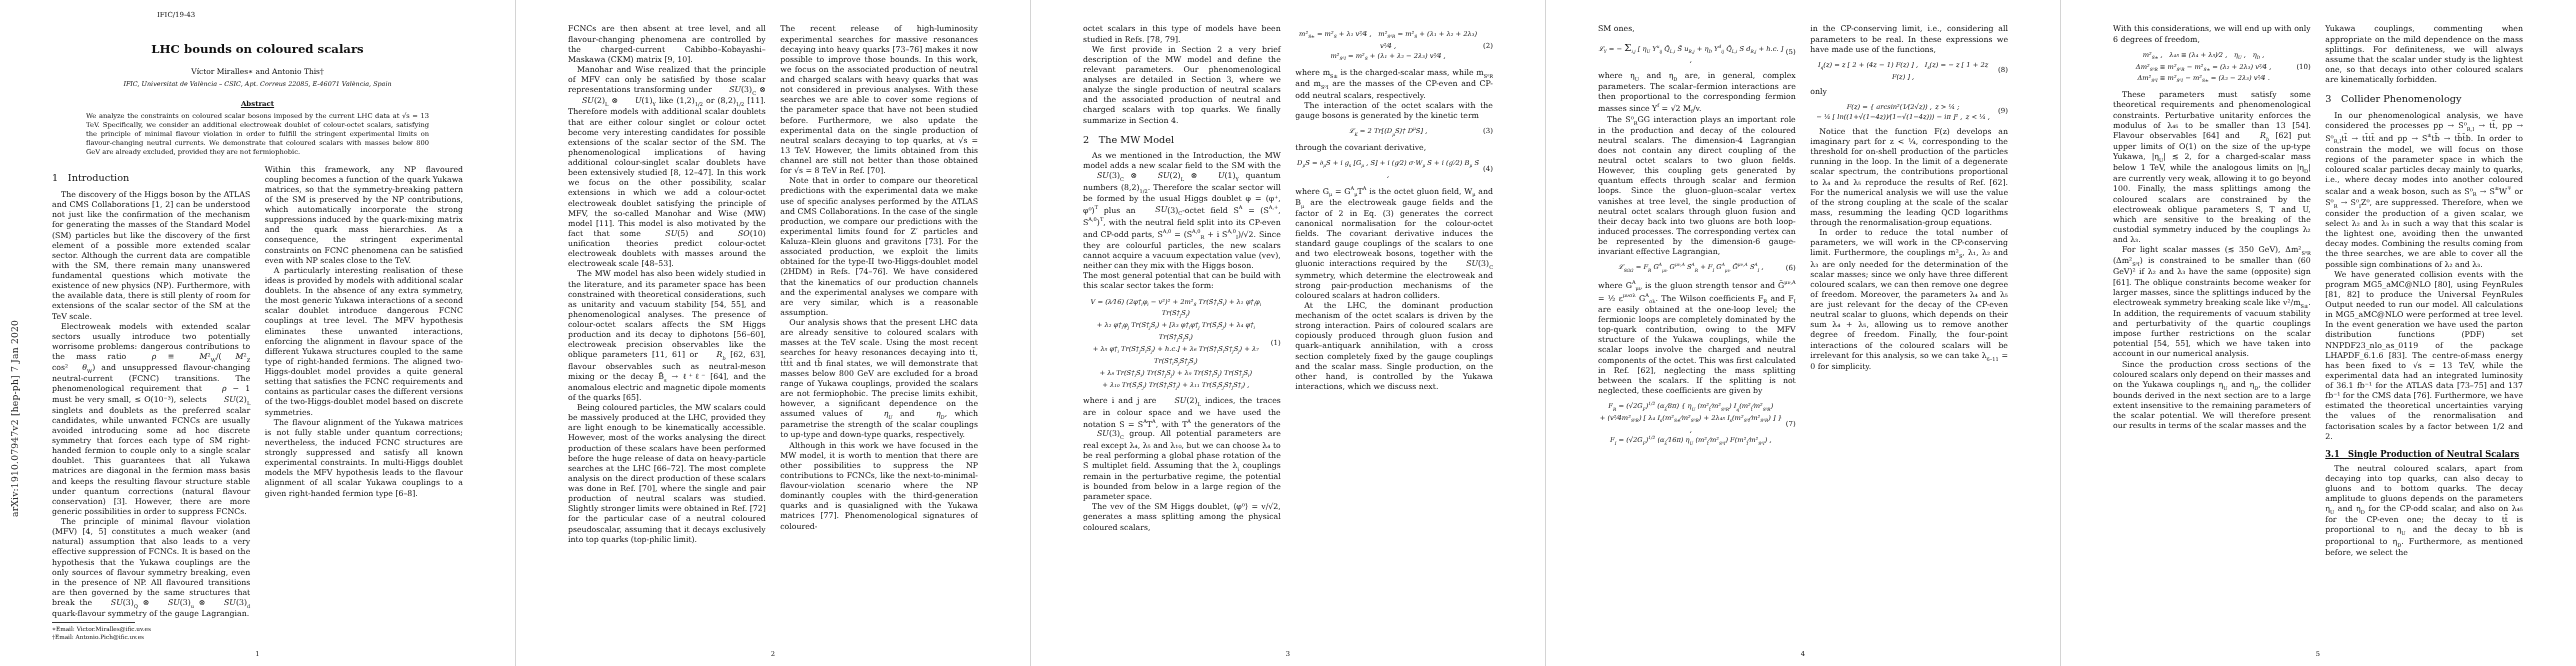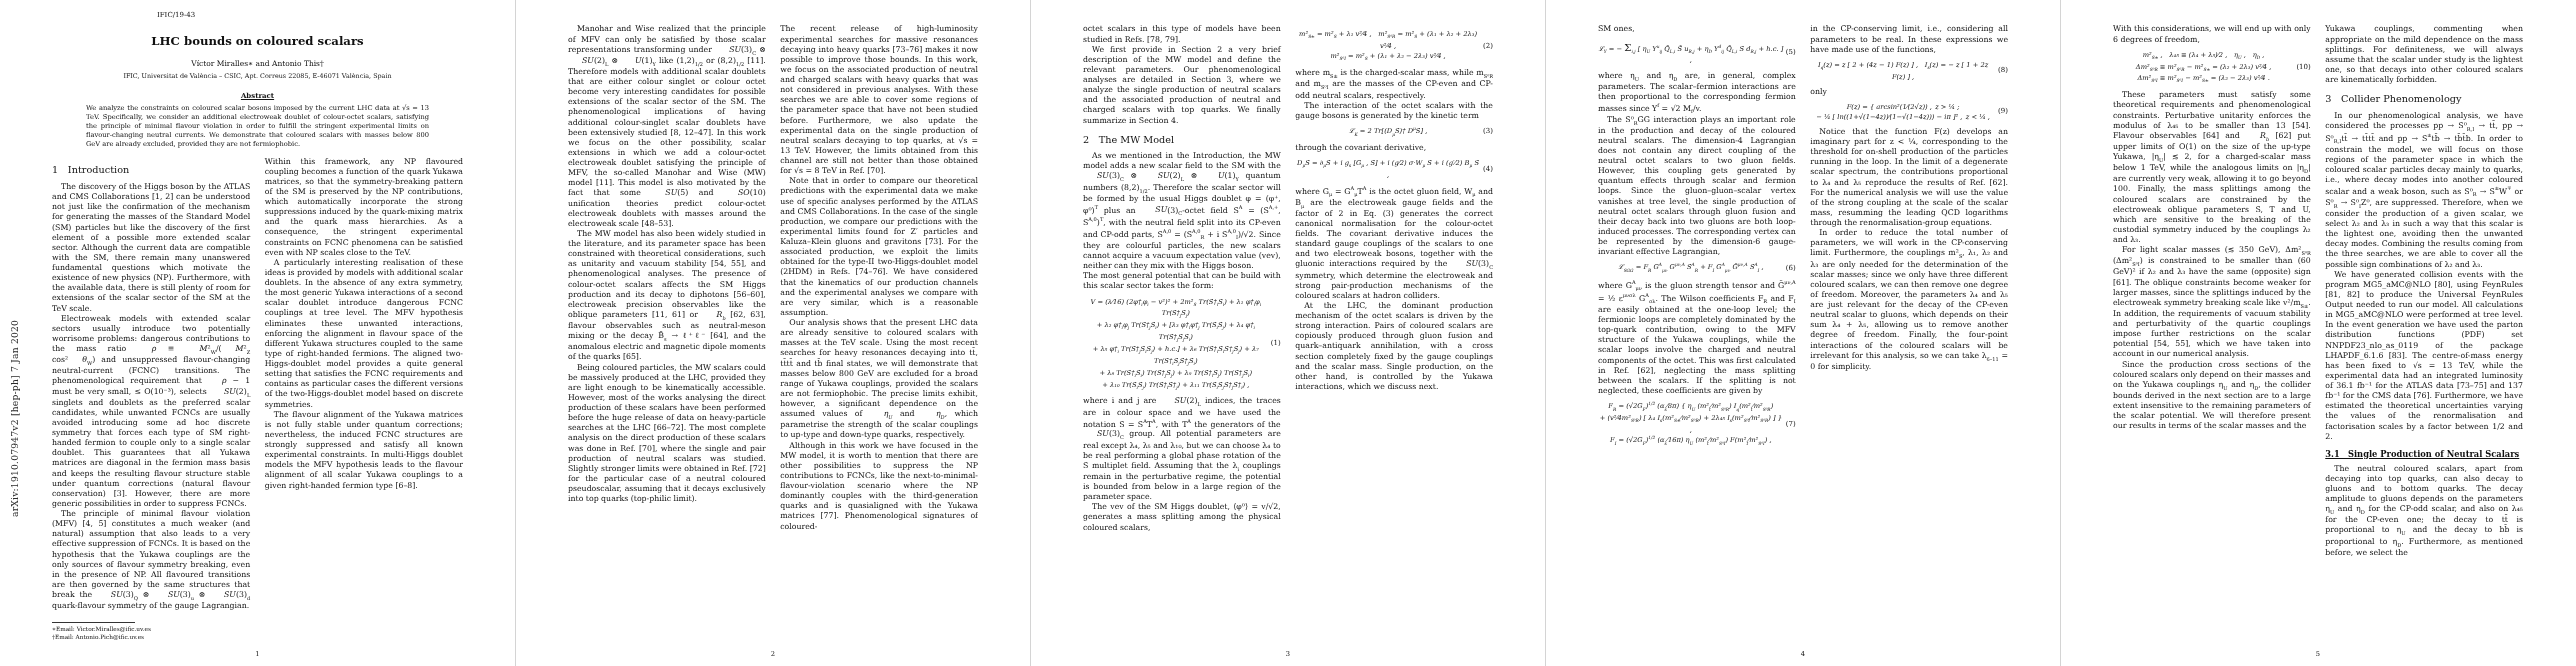--- a/index.html
+++ b/index.html
@@ -6,23 +6,23 @@
   #canvas{position:relative;width:2576px;height:667px;display:flex;overflow:hidden;
           font-family:"DejaVu Serif", serif;color:#111;}
   .page{position:relative;width:515px;height:667px;background:#ffffff;box-sizing:border-box;
         padding:16.7px 52px 25.6px 52px;display:flex;flex-direction:column;overflow:hidden;justify-content:flex-end;}
   .page + .page{border-left:0.6px solid #d4d4d4;}
   
   .arxiv-stamp{position:absolute;left:9px;top:517px;transform:rotate(-90deg);transform-origin:0 0;
                font-size:9.2px;color:#2b2b2b;white-space:nowrap;letter-spacing:0.2px;z-index:5;}
   
   .preprint{position:absolute;left:157px;top:11px;font-size:7px;}
-  .title{text-align:center;font-weight:bold;font-size:11.7px;margin-top:17px;}
+  .title{text-align:center;font-weight:bold;font-size:11.7px;margin-top:25px;}
   .authors{text-align:center;font-size:7.5px;margin-top:11px;}
-  .affil{text-align:center;font-size:6.4px;margin-top:3.9px;}
+  .affil{text-align:center;font-size:6.4px;font-style:italic;margin-top:3.9px;}
   .abslabel{text-align:center;font-weight:bold;font-size:7px;margin-top:11px;text-decoration:underline;}
   .abstract{margin:4.4px 34px 0 34px;font-size:6.7px;line-height:1.34;text-align:justify;}
   
   .cols{flex:1;display:flex;gap:14.5px;overflow:hidden;margin-top:7.8px;}
   .col{flex:1;min-width:0;font-size:7.8px;line-height:1.3;text-align:justify;}
   .col .p{text-indent:9px;}
   .col .pc{text-indent:0;}
   .col .h1{font-size:9.7px;font-weight:normal;text-align:left;text-indent:0;margin:7.8px 0 5px 0;}
   .col .h2{font-size:8.3px;font-weight:bold;text-align:left;text-indent:0;margin:6.7px 0 4.4px 0;text-decoration:underline;}
   .eq{display:flex;align-items:center;margin:5px 0;}
@@ -67,20 +67,21 @@
       <div class="fnrule"></div>
       <div>∗Email: Victor.Miralles@ific.uv.es</div>
       <div>†Email: Antonio.Pich@ific.uv.es</div>
     </div>
     <div class="pagenum">1</div>
   </div>
 
   <div class="page">
     <div class="cols">
       <div class="col">
+          <div class="pc">FCNCs are then absent at tree level, and all flavour-changing phenomena are controlled by the charged-current Cabibbo–Kobayashi–Maskawa (CKM) matrix [9, 10].</div>
           <div class="p">Manohar and Wise realized that the principle of MFV can only be satisfied by those scalar representations transforming under <i>SU</i>(3)<sub>C</sub> ⊗ <i>SU</i>(2)<sub>L</sub> ⊗ <i>U</i>(1)<sub>Y</sub> like (1,2)<sub>1/2</sub> or (8,2)<sub>1/2</sub> [11]. Therefore models with additional scalar doublets that are either colour singlet or colour octet become very interesting candidates for possible extensions of the scalar sector of the SM. The phenomenological implications of having additional colour-singlet scalar doublets have been extensively studied [8, 12–47]. In this work we focus on the other possibility, scalar extensions in which we add a colour-octet electroweak doublet satisfying the principle of MFV, the so-called Manohar and Wise (MW) model [11]. This model is also motivated by the fact that some <i>SU</i>(5) and <i>SO</i>(10) unification theories predict colour-octet electroweak doublets with masses around the electroweak scale [48–53].</div>
           <div class="p">The MW model has also been widely studied in the literature, and its parameter space has been constrained with theoretical considerations, such as unitarity and vacuum stability [54, 55], and phenomenological analyses. The presence of colour-octet scalars affects the SM Higgs production and its decay to diphotons [56–60], electroweak precision observables like the oblique parameters [11, 61] or <i>R<sub>b</sub></i> [62, 63], flavour observables such as neutral-meson mixing or the decay B̄<sub>s</sub> → ℓ⁺ℓ⁻ [64], and the anomalous electric and magnetic dipole moments of the quarks [65].</div>
           <div class="p">Being coloured particles, the MW scalars could be massively produced at the LHC, provided they are light enough to be kinematically accessible. However, most of the works analysing the direct production of these scalars have been performed before the huge release of data on heavy-particle searches at the LHC [66–72]. The most complete analysis on the direct production of these scalars was done in Ref. [70], where the single and pair production of neutral scalars was studied. Slightly stronger limits were obtained in Ref. [72] for the particular case of a neutral coloured pseudoscalar, assuming that it decays exclusively into top quarks (top-philic limit).</div>
         </div>
       <div class="col">
           <div class="pc">The recent release of high-luminosity experimental searches for massive resonances decaying into heavy quarks [73–76] makes it now possible to improve those bounds. In this work, we focus on the associated production of neutral and charged scalars with heavy quarks that was not considered in previous analyses. With these searches we are able to cover some regions of the parameter space that have not been studied before. Furthermore, we also update the experimental data on the single production of neutral scalars decaying to top quarks, at √s = 13 TeV. However, the limits obtained from this channel are still not better than those obtained for √s = 8 TeV in Ref. [70].</div>
           <div class="p">Note that in order to compare our theoretical predictions with the experimental data we make use of specific analyses performed by the ATLAS and CMS Collaborations. In the case of the single production, we compare our predictions with the experimental limits found for Z′ particles and Kaluza–Klein gluons and gravitons [73]. For the associated production, we exploit the limits obtained for the type-II two-Higgs-doublet model (2HDM) in Refs. [74–76]. We have considered that the kinematics of our production channels and the experimental analyses we compare with are very similar, which is a reasonable assumption.</div>
           <div class="p">Our analysis shows that the present LHC data are already sensitive to coloured scalars with masses at the TeV scale. Using the most recent searches for heavy resonances decaying into tt̄, tt̄tt̄ and tb̄ final states, we will demonstrate that masses below 800 GeV are excluded for a broad range of Yukawa couplings, provided the scalars are not fermiophobic. The precise limits exhibit, however, a significant dependence on the assumed values of <i>η<sub>U</sub></i> and <i>η<sub>D</sub></i>, which parametrise the strength of the scalar couplings to up-type and down-type quarks, respectively.</div>
           <div class="p">Although in this work we have focused in the MW model, it is worth to mention that there are other possibilities to suppress the NP contributions to FCNCs, like the next-to-minimal-flavour-violation scenario where the NP dominantly couples with the third-generation quarks and is quasialigned with the Yukawa matrices [77]. Phenomenological signatures of coloured-</div>
         </div>

